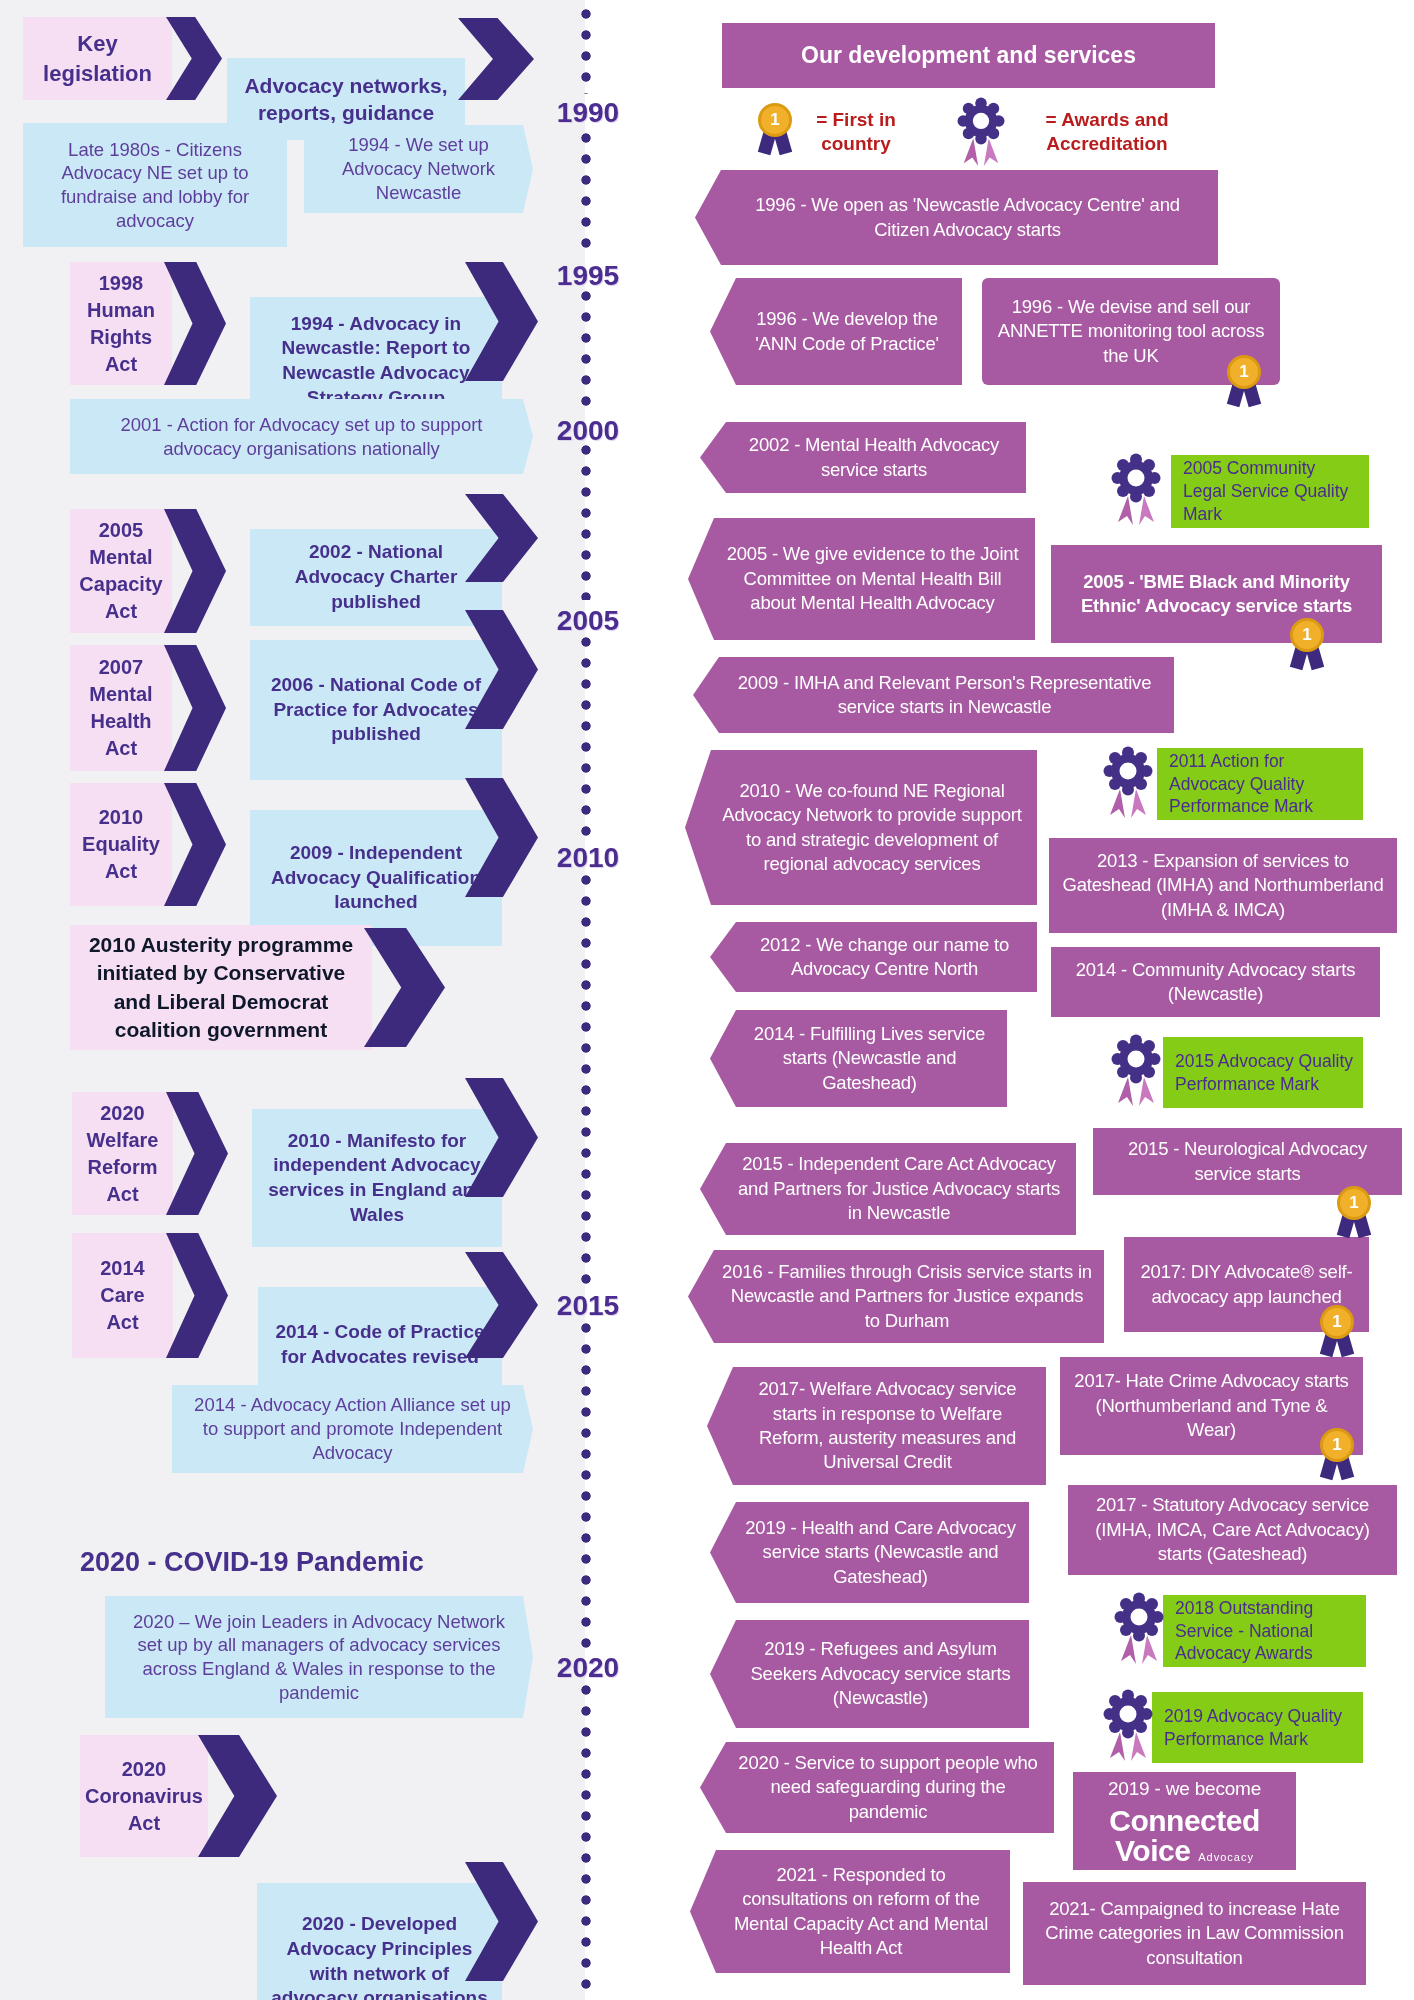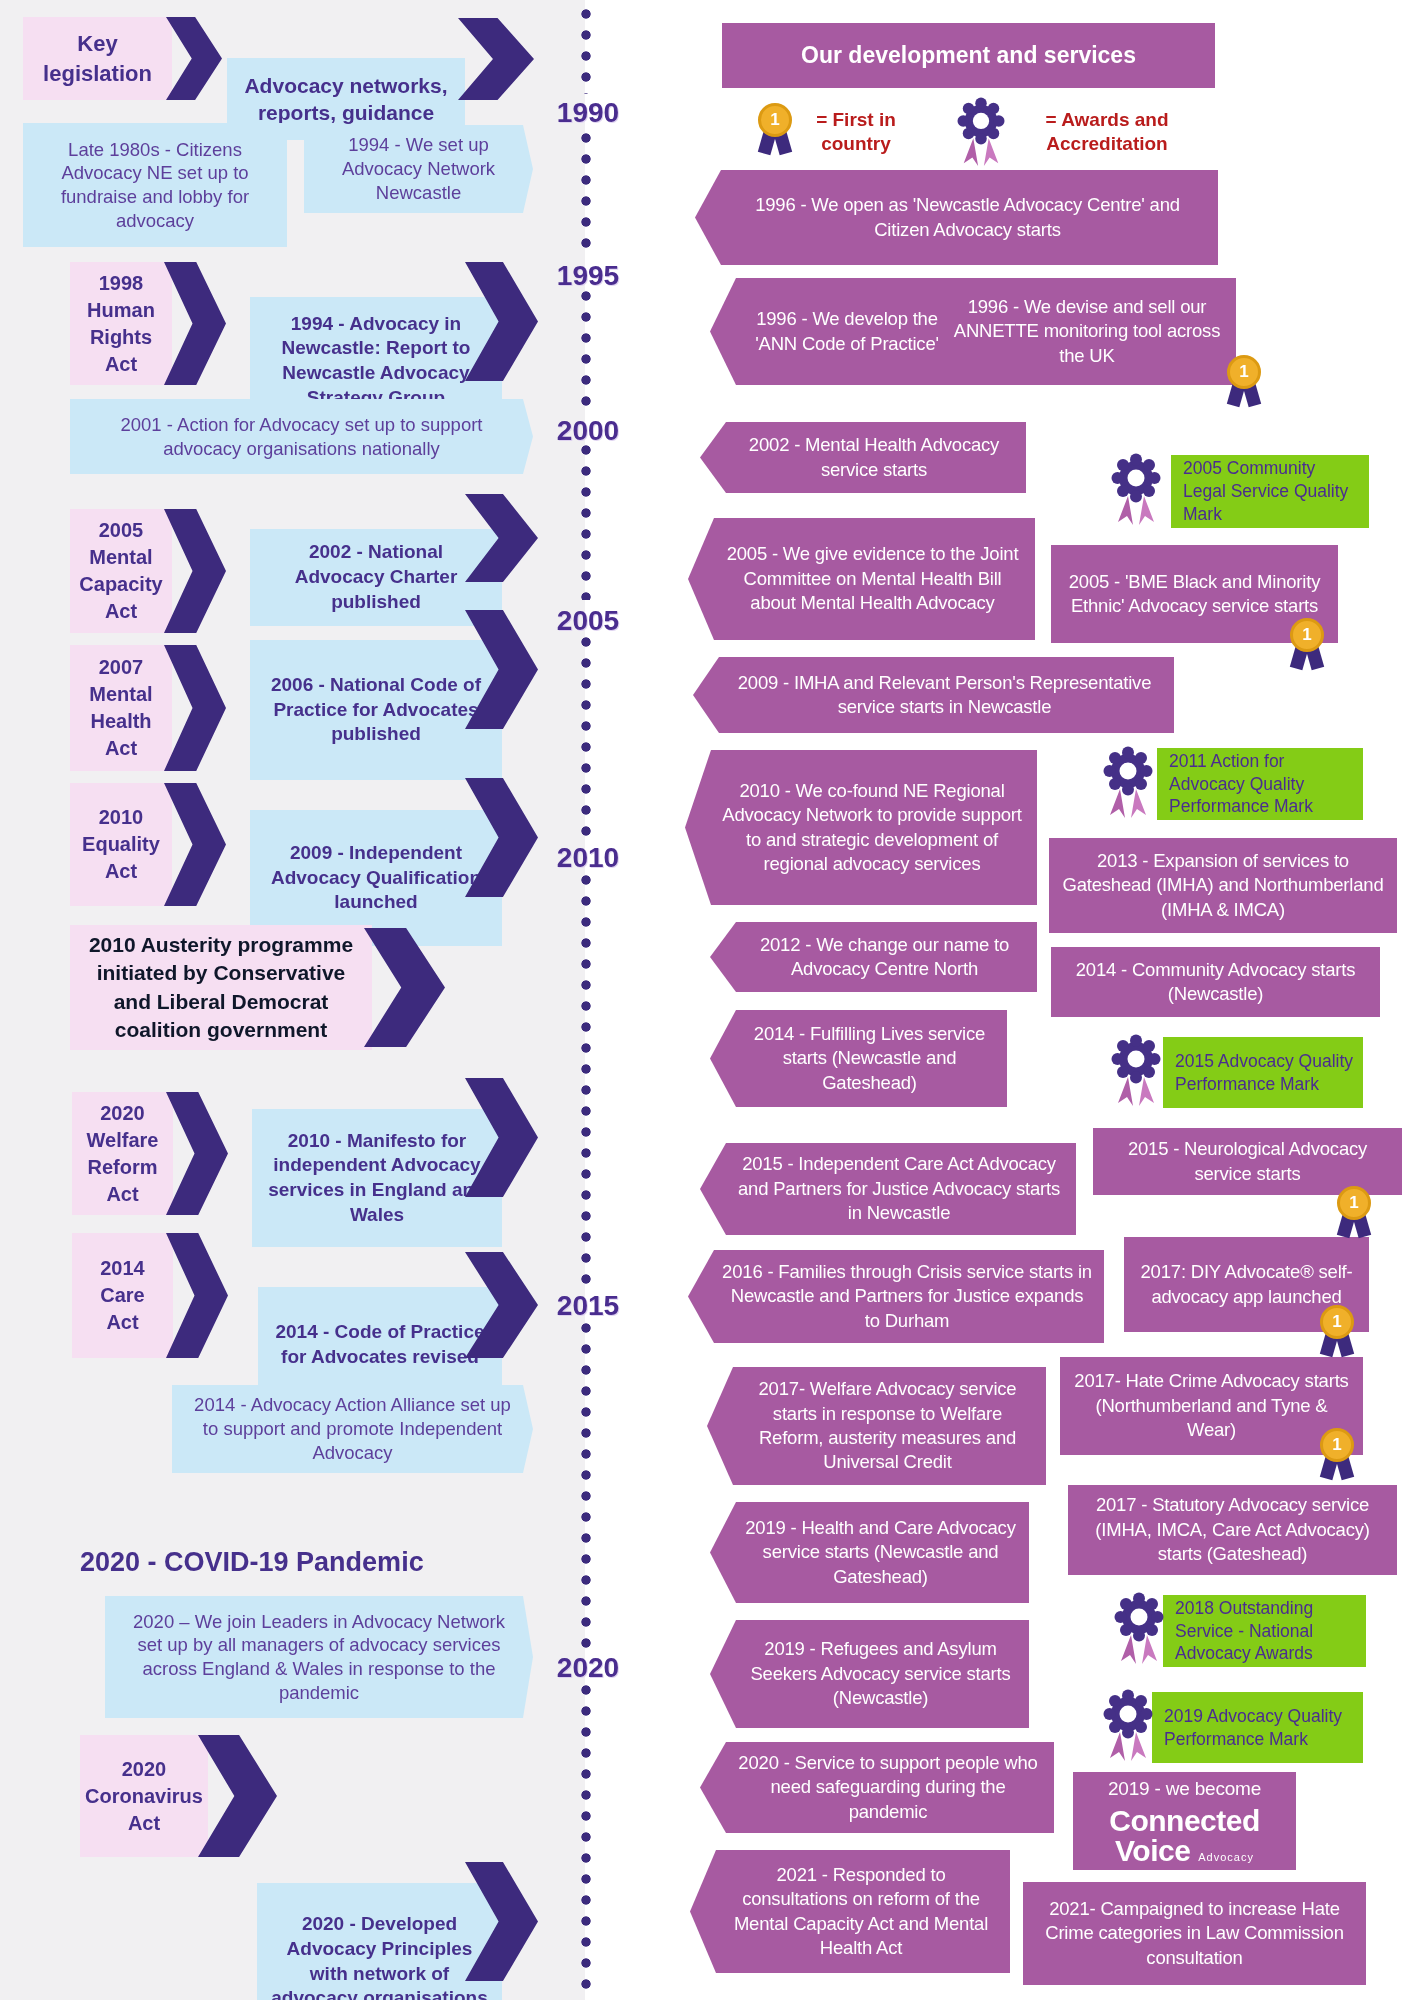--- a/index.html
+++ b/index.html
@@ -161,28 +161,28 @@
   <div class="abs flag" style="left:710px;top:922px;width:327px;height:70px;">2012 - We change our name to Advocacy Centre North</div>
   <div class="abs flag" style="left:710px;top:1010px;width:297px;height:97px;">2014 -  Fulfilling Lives service starts (Newcastle and Gateshead)</div>
   <div class="abs flag" style="left:700px;top:1143px;width:376px;height:92px;">2015 - Independent Care Act Advocacy and Partners for Justice Advocacy starts in Newcastle</div>
   <div class="abs flag" style="left:688px;top:1250px;width:416px;height:93px;">2016 - Families through Crisis service starts in Newcastle and Partners for Justice expands to Durham</div>
   <div class="abs flag" style="left:707px;top:1367px;width:339px;height:118px;">2017- Welfare Advocacy service starts in response to Welfare Reform, austerity measures and Universal Credit</div>
   <div class="abs flag" style="left:710px;top:1502px;width:319px;height:101px;">2019 -  Health and Care Advocacy service starts (Newcastle and Gateshead)</div>
   <div class="abs flag" style="left:710px;top:1620px;width:319px;height:108px;">2019 - Refugees and Asylum Seekers Advocacy service starts (Newcastle)</div>
   <div class="abs flag" style="left:700px;top:1742px;width:354px;height:91px;">2020 - Service to support people who need safeguarding during the pandemic</div>
   <div class="abs flag" style="left:690px;top:1850px;width:320px;height:123px;">2021 - Responded to consultations on reform of the Mental Capacity Act and Mental Health Act</div>
 
-  <div class="abs card" style="left:938px;top:278px;width:298px;height:107px;">1996 - We devise and sell our ANNETTE monitoring tool across the UK</div>
+  <div class="abs card" style="left:982px;top:278px;width:298px;height:107px;border-radius:6px;">1996 - We devise and sell our ANNETTE monitoring tool across the UK</div>
   <span class="medal" style="left:1225px;top:355px;">
     <span class="t1"></span>
       <span class="t2"></span>
     <span class="mc">1</span>
   </span>
 
-  <div class="abs card" style="left:1051px;top:545px;width:287px;height:98px;">2005 - 'BME Black and Minority Ethnic' Advocacy service  starts</div>
+  <div class="abs card" style="left:1051px;top:545px;width:331px;height:98px;font-weight:bold;">2005 - 'BME Black and Minority Ethnic' Advocacy service  starts</div>
   <span class="medal" style="left:1288px;top:618px;">
     <span class="t1"></span>
       <span class="t2"></span>
     <span class="mc">1</span>
   </span>
 
   <div class="abs card" style="left:1049px;top:838px;width:348px;height:95px;">2013 - Expansion of services to Gateshead (IMHA) and Northumberland (IMHA &amp; IMCA)</div>
   <div class="abs card" style="left:1051px;top:947px;width:329px;height:70px;">2014 - Community Advocacy starts (Newcastle)</div>
 
   <div class="abs card" style="left:1093px;top:1128px;width:309px;height:67px;">2015 - Neurological Advocacy service starts</div>

